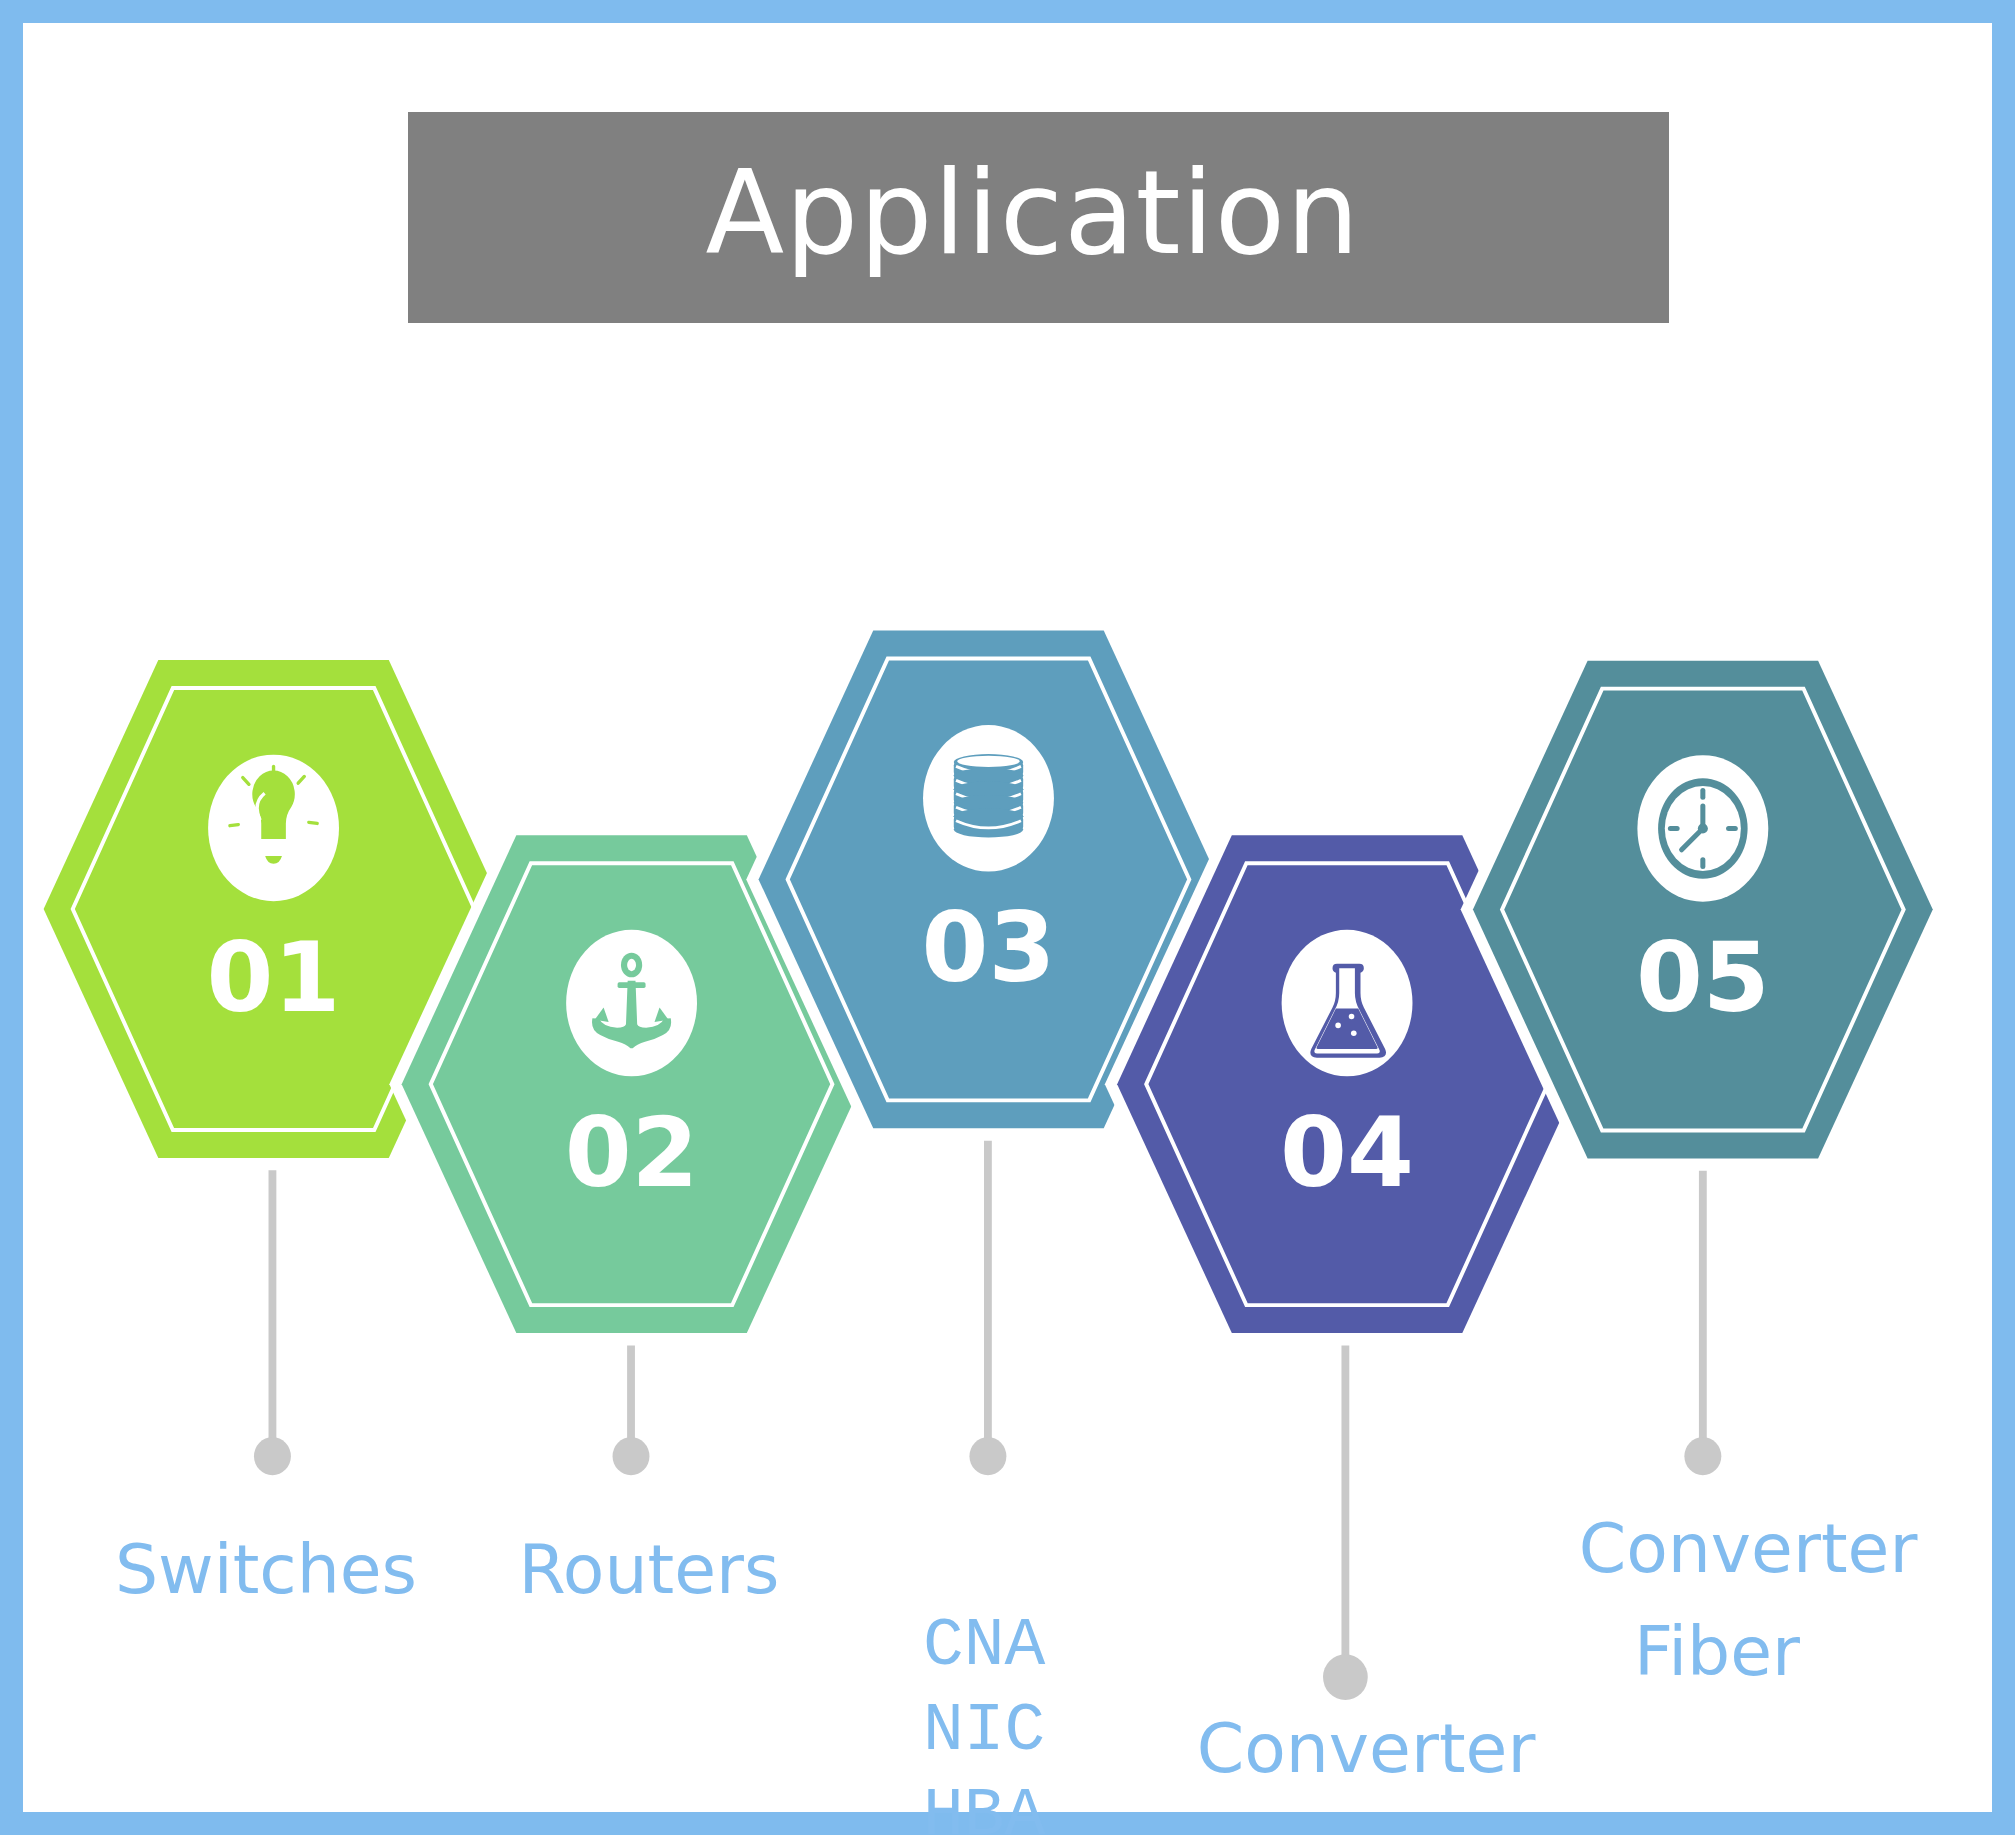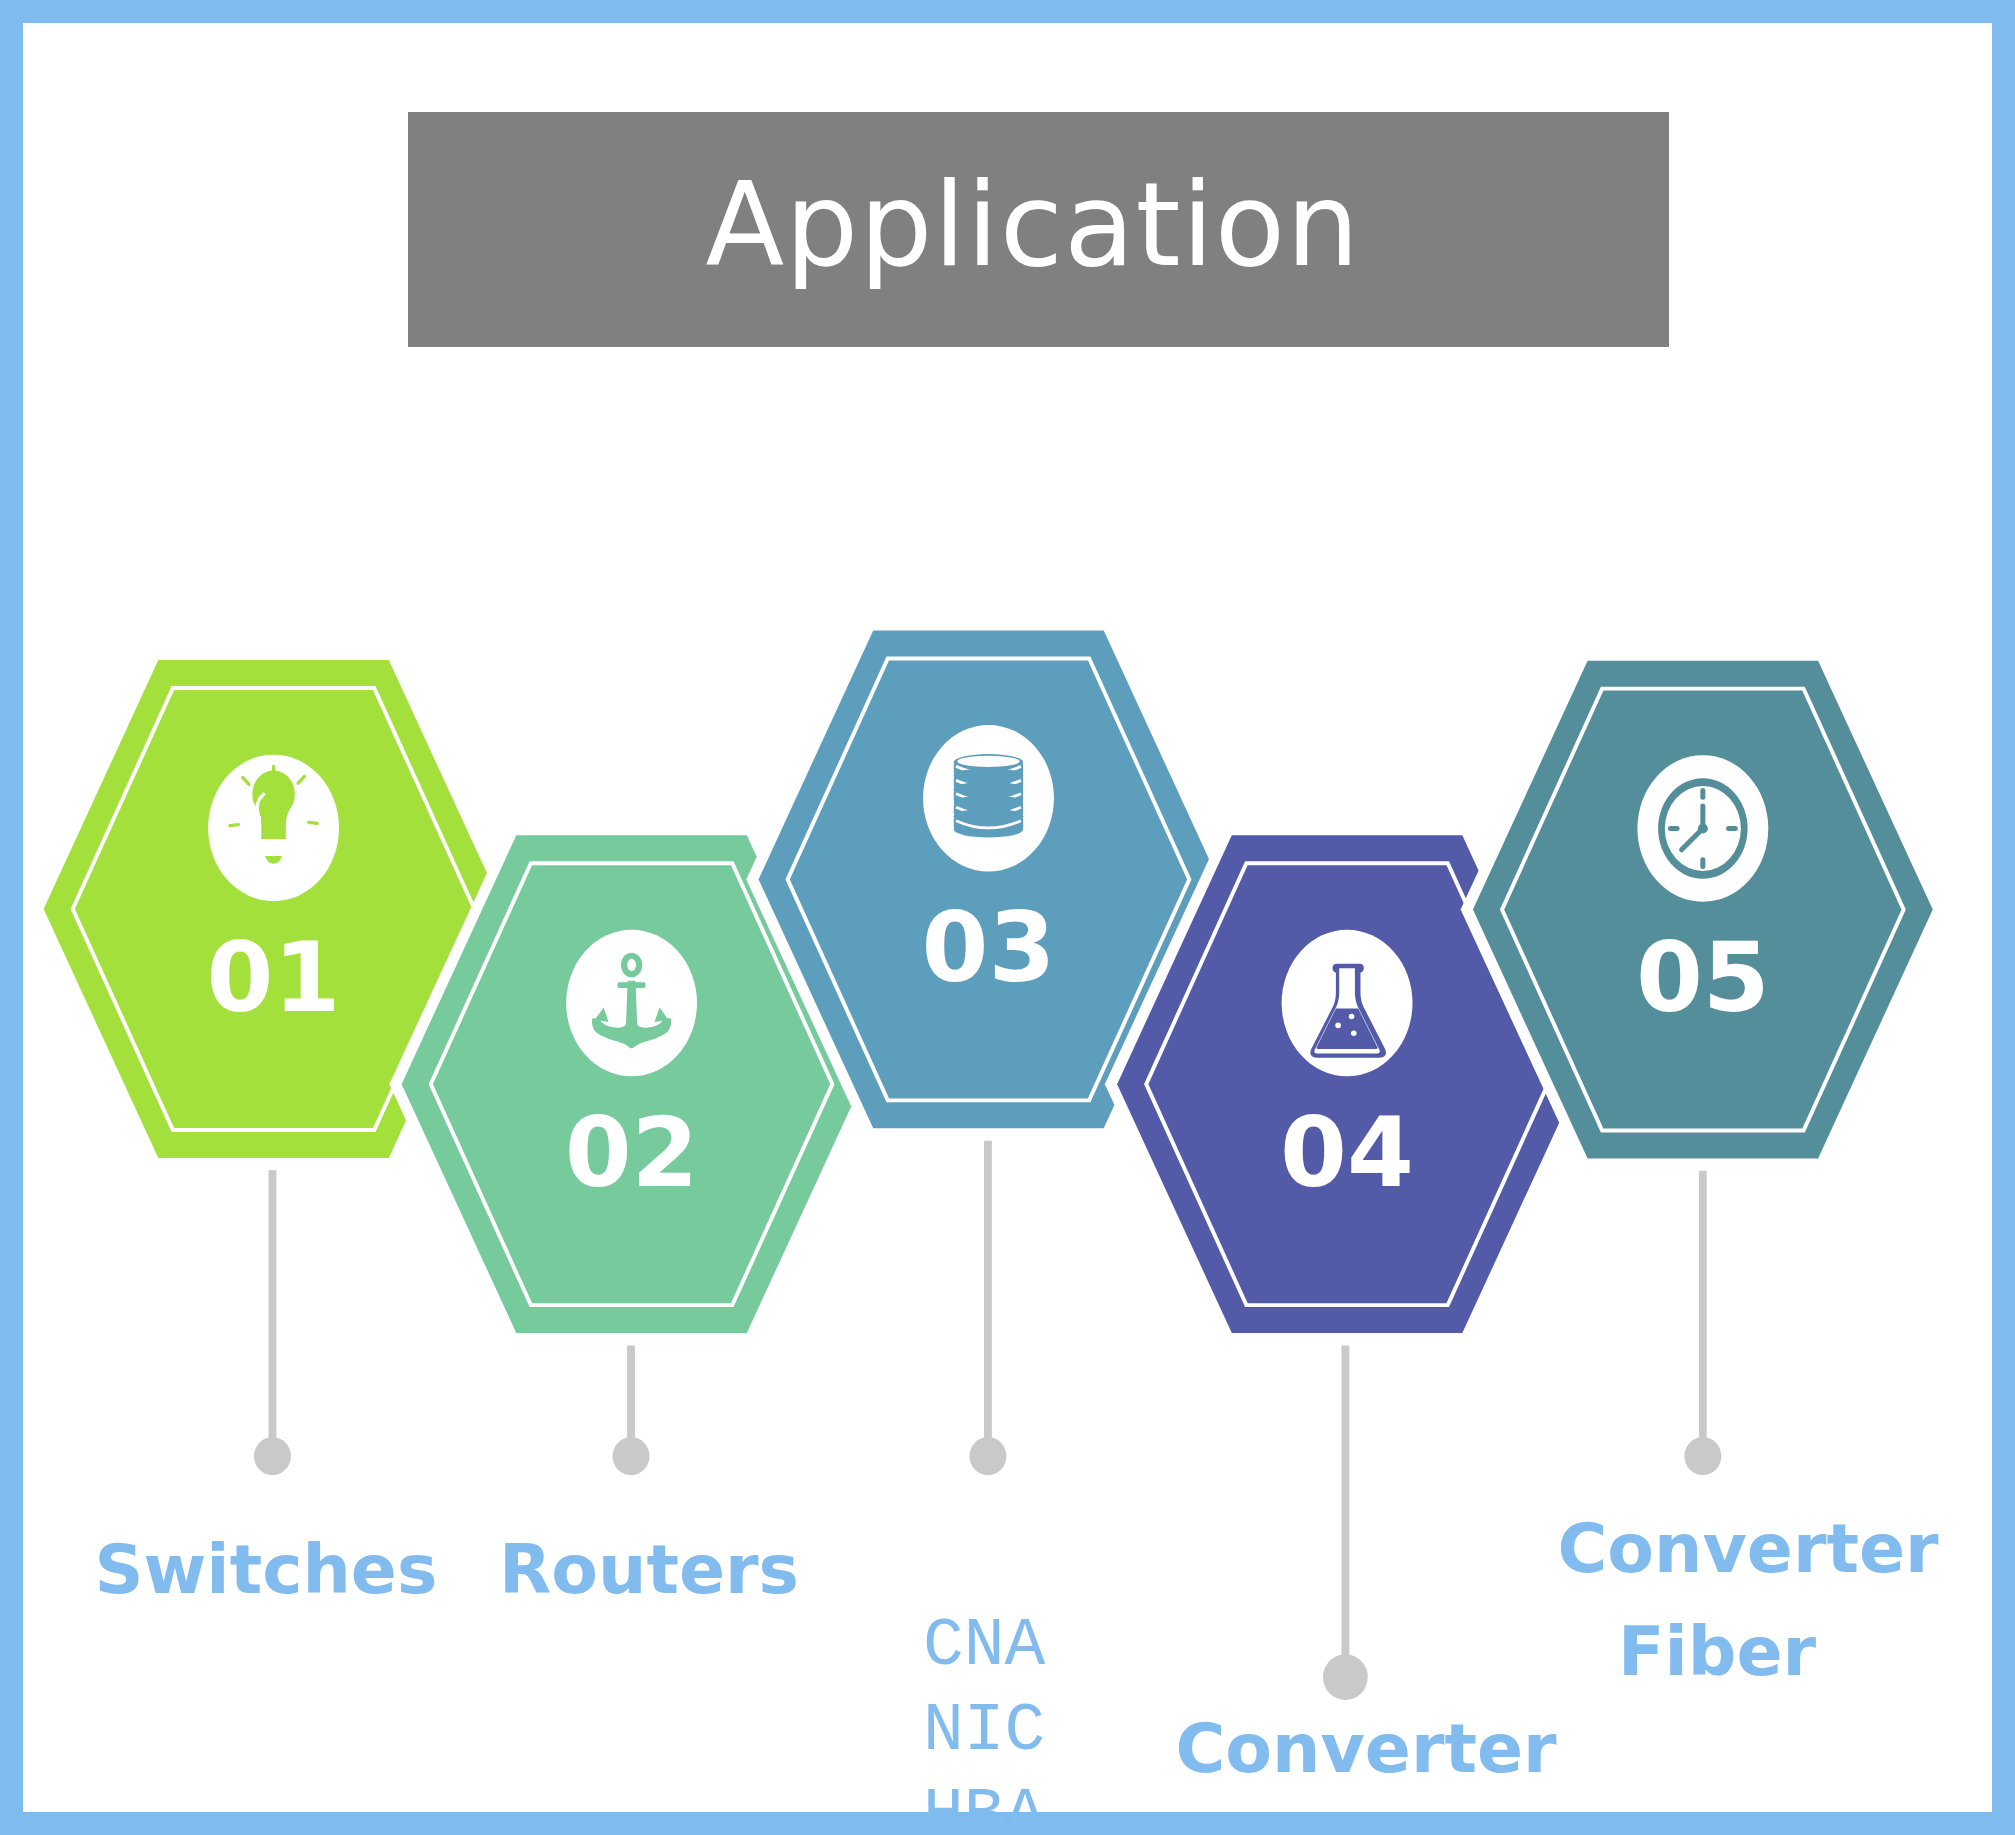--- a/index.html
+++ b/index.html
@@ -1,23 +1,23 @@
 <!DOCTYPE html>
 <html style="font-size:9px"><head>
 <meta charset="utf-8">
 <style>
   html, body { margin: 0; padding: 0; }
   body { width: 2015px; height: 1836px; position: relative; overflow: hidden; background: #ffffff; font-family: "DejaVu Sans", sans-serif; }
   .frame { position: absolute; left: 0; top: 0; width: 2015px; height: 1836px; box-sizing: border-box; border-style: solid; border-color: #7fbbee; border-width: 23.5px 23.5px 24px 23.5px; }
-  .title-box { position: absolute; left: 408px; top: 112px; width: 1261px; height: 235px; background: #808080; display: flex; align-items: center; justify-content: center; }
+  .title-box { position: absolute; left: 408px; top: 112px; width: 1261px; height: 211px; background: #808080; display: flex; align-items: center; justify-content: center; }
   .title-text { color: #ffffff; font-size: 115px; font-family: "DejaVu Sans", sans-serif; letter-spacing: 1.1px; margin-left: -11.2px; margin-top: -9px; }
   svg.main { position: absolute; left: 0; top: 0; }
   .hex-num { font-family: "DejaVu Sans", sans-serif; font-weight: bold; fill: #ffffff; font-size: 172px; text-anchor: middle; }
   .label { position: absolute; color: #82bcef; font-family: "DejaVu Sans", sans-serif; font-size: 68px; line-height: 1; white-space: nowrap; }
-  .label.center { transform: translateX(-50%); text-align: center; font-weight: bold; }
+  .label.center { transform: translateX(-50%); text-align: center; }
 </style>
 </head>
 <body>
 
 <div class="frame"></div>
 
 <div class="title-box">
   <span class="title-text">Application</span>
 </div>
 

